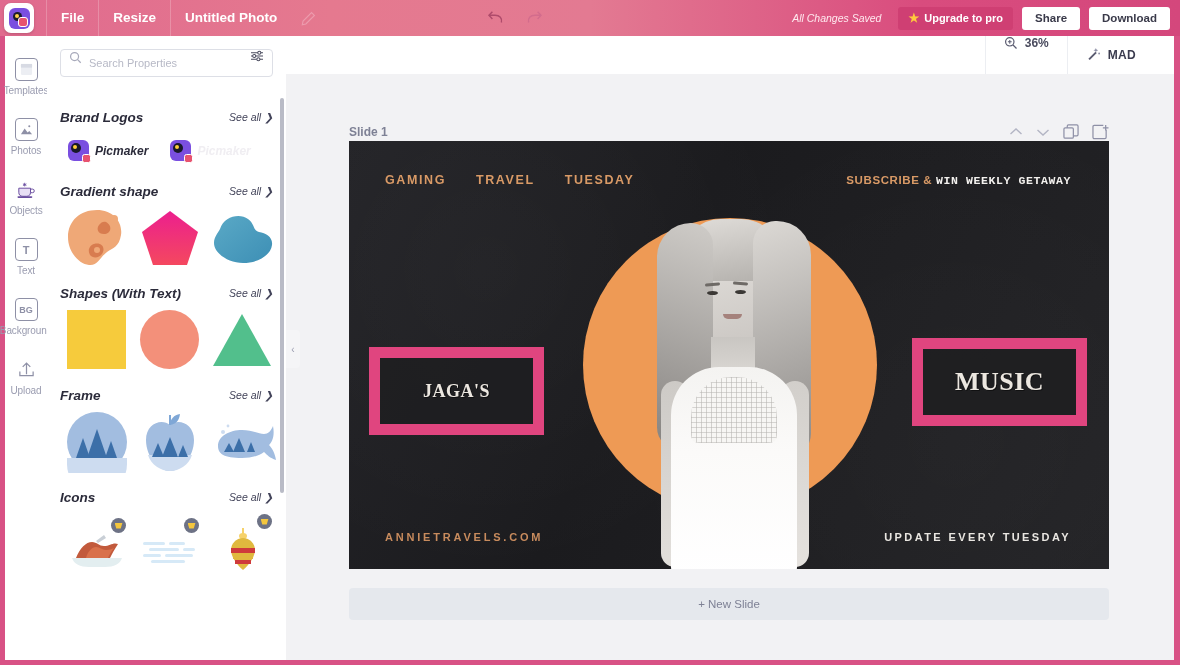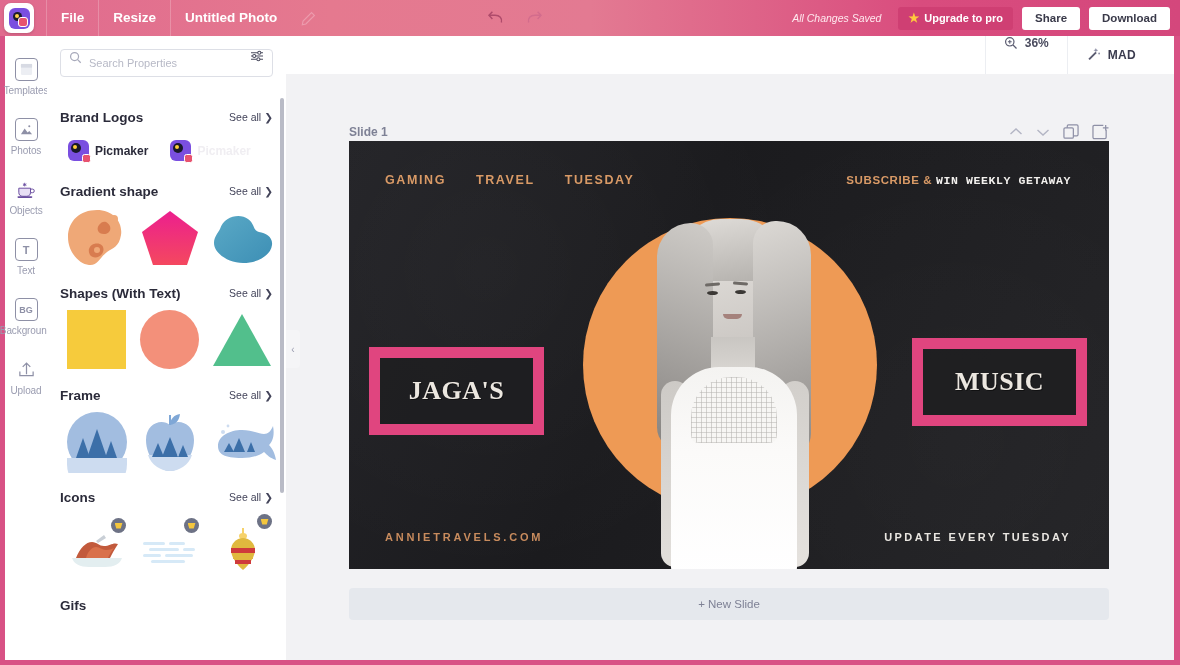--- a/index.html
+++ b/index.html
@@ -117,20 +117,21 @@
   .search-input {
     border: none; outline: none; flex: 1;
     font-family: "Liberation Sans", sans-serif; font-size: 11px; color: #4a4a5a;
     background: transparent;
   }
   .search-input::placeholder { color: #b7b9c6; }
   .filter-ico { cursor: pointer; display:flex; }
   .panel-scroll {
     position: absolute; left: 0; top: 55px; width: 239px; height: 569px;
     overflow: hidden;
+    font-style: italic;
   }
   .sec { padding: 0 13px; }
   .sec-head {
     display: flex; align-items: center; justify-content: space-between;
     height: 34px; margin-top: 9px;
   }
   .sec-title { font-size: 13.5px; color: #2b2b3a; font-weight: bold; }
   .see-all {
     font-size: 10.5px; color: #43445a; cursor: pointer;
     display: flex; align-items: center; gap: 3px; white-space: nowrap; margin-left: 23px;
@@ -310,21 +311,21 @@
     width: 100%; height: 100%;
     display: flex; align-items: center; justify-content: center;
     background: rgba(30,30,33,.86);
   }
   .frame-box .inner span {
     font-family: "Liberation Serif", serif; font-weight: bold;
     color: #ece7e0; letter-spacing: .5px;
     text-shadow: 1px 1px 0 rgba(0,0,0,.45);
   }
   #frame-jagas { left: 20px; top: 206px; width: 175px; height: 88px; }
-  #frame-jagas .inner span { font-size: 26px; }
+  #frame-jagas .inner span { font-size: 18px; }
   #frame-music { left: 563px; top: 197px; width: 175px; height: 88px; }
   #frame-music .inner span { font-size: 26px; }
 
   .site-url {
     position: absolute; left: 36px; bottom: 26px;
     color: #c88b5d; font-size: 11px; letter-spacing: 2.8px; font-weight: bold;
   }
   .update-txt {
     position: absolute; right: 38px; bottom: 26px;
     color: #e9e6e1; font-size: 11px; letter-spacing: 2.4px; font-weight: bold;
@@ -641,25 +642,20 @@
               <path d="M21 31h20v4H21z" fill="#e0b93e"></path>
               <path d="M23 36h16v4H23z" fill="#cf3b3b"></path>
             </svg>
             <div class="pro-badge" style="right:2px;top:-6px;">
                 <i></i>
               </div>
           </div>
         </div>
       </div>
 
-      <div class="sec">
-        <div class="sec-head">
-          <div class="sec-title">Gifs</div>
-        </div>
-      </div>
 
     </div>
 
     <div class="panel-scrollbar"></div>
   </div>
 
   <div class="collapse-tab">
     <span>‹</span>
   </div>
 

